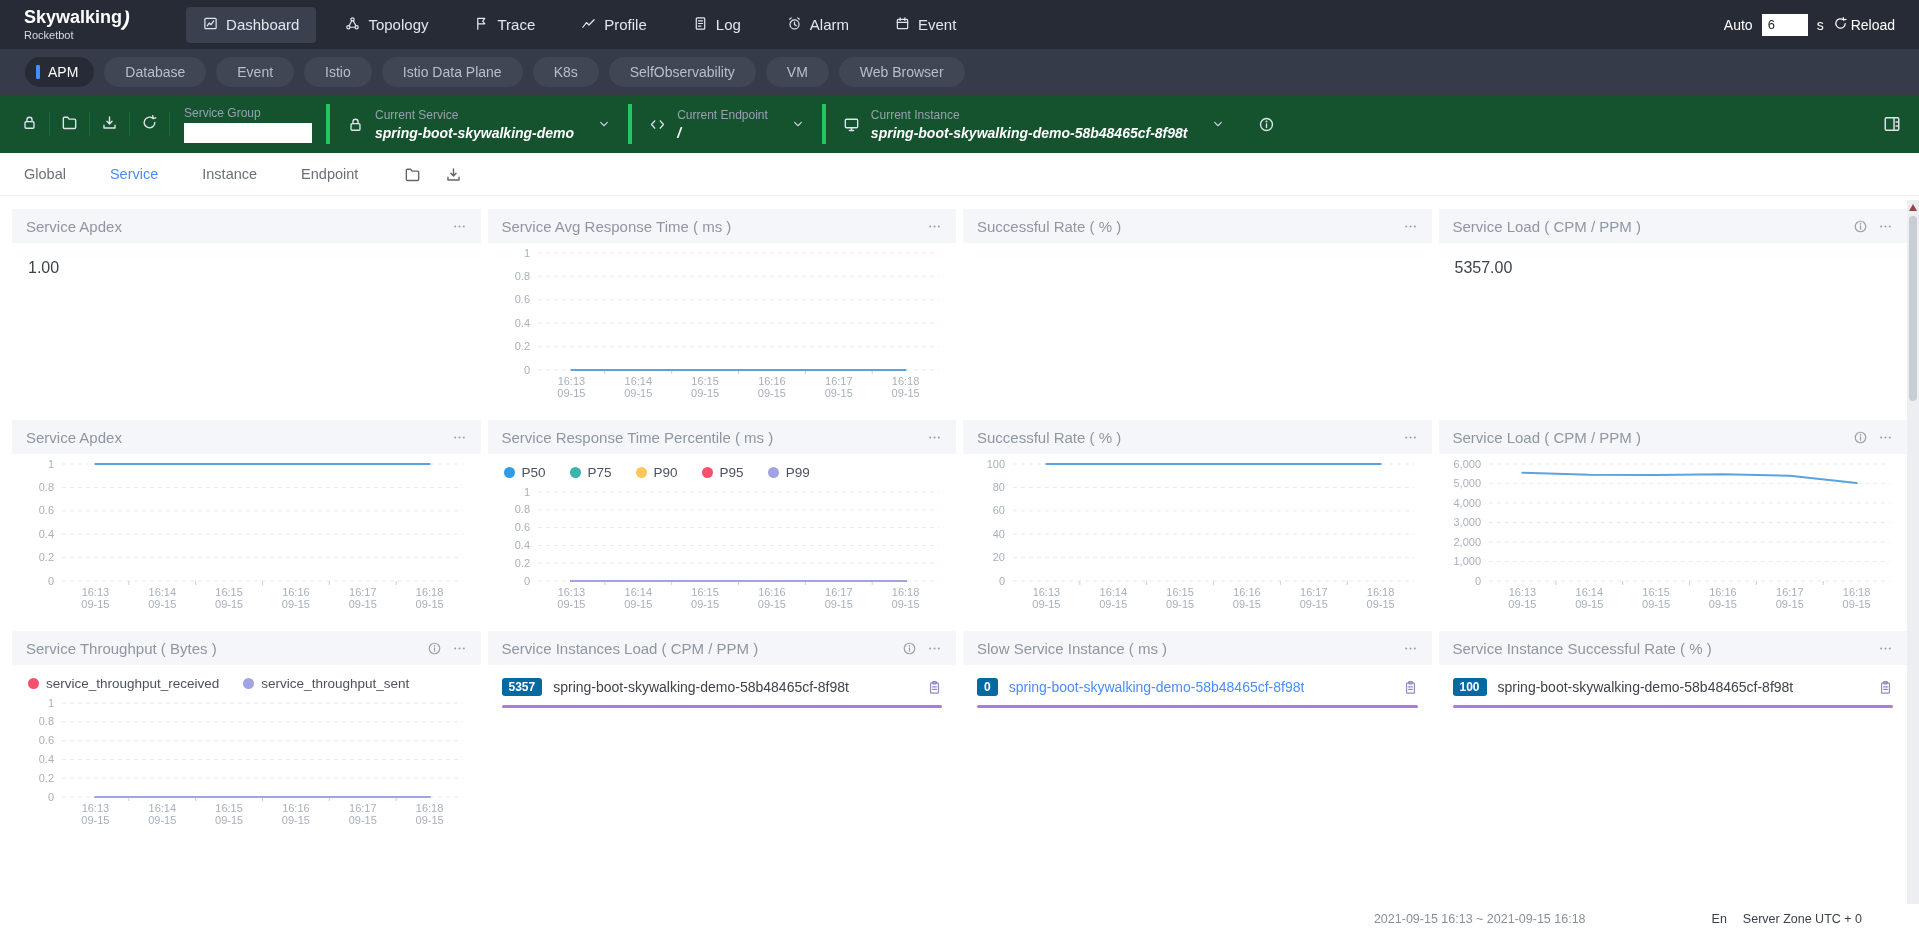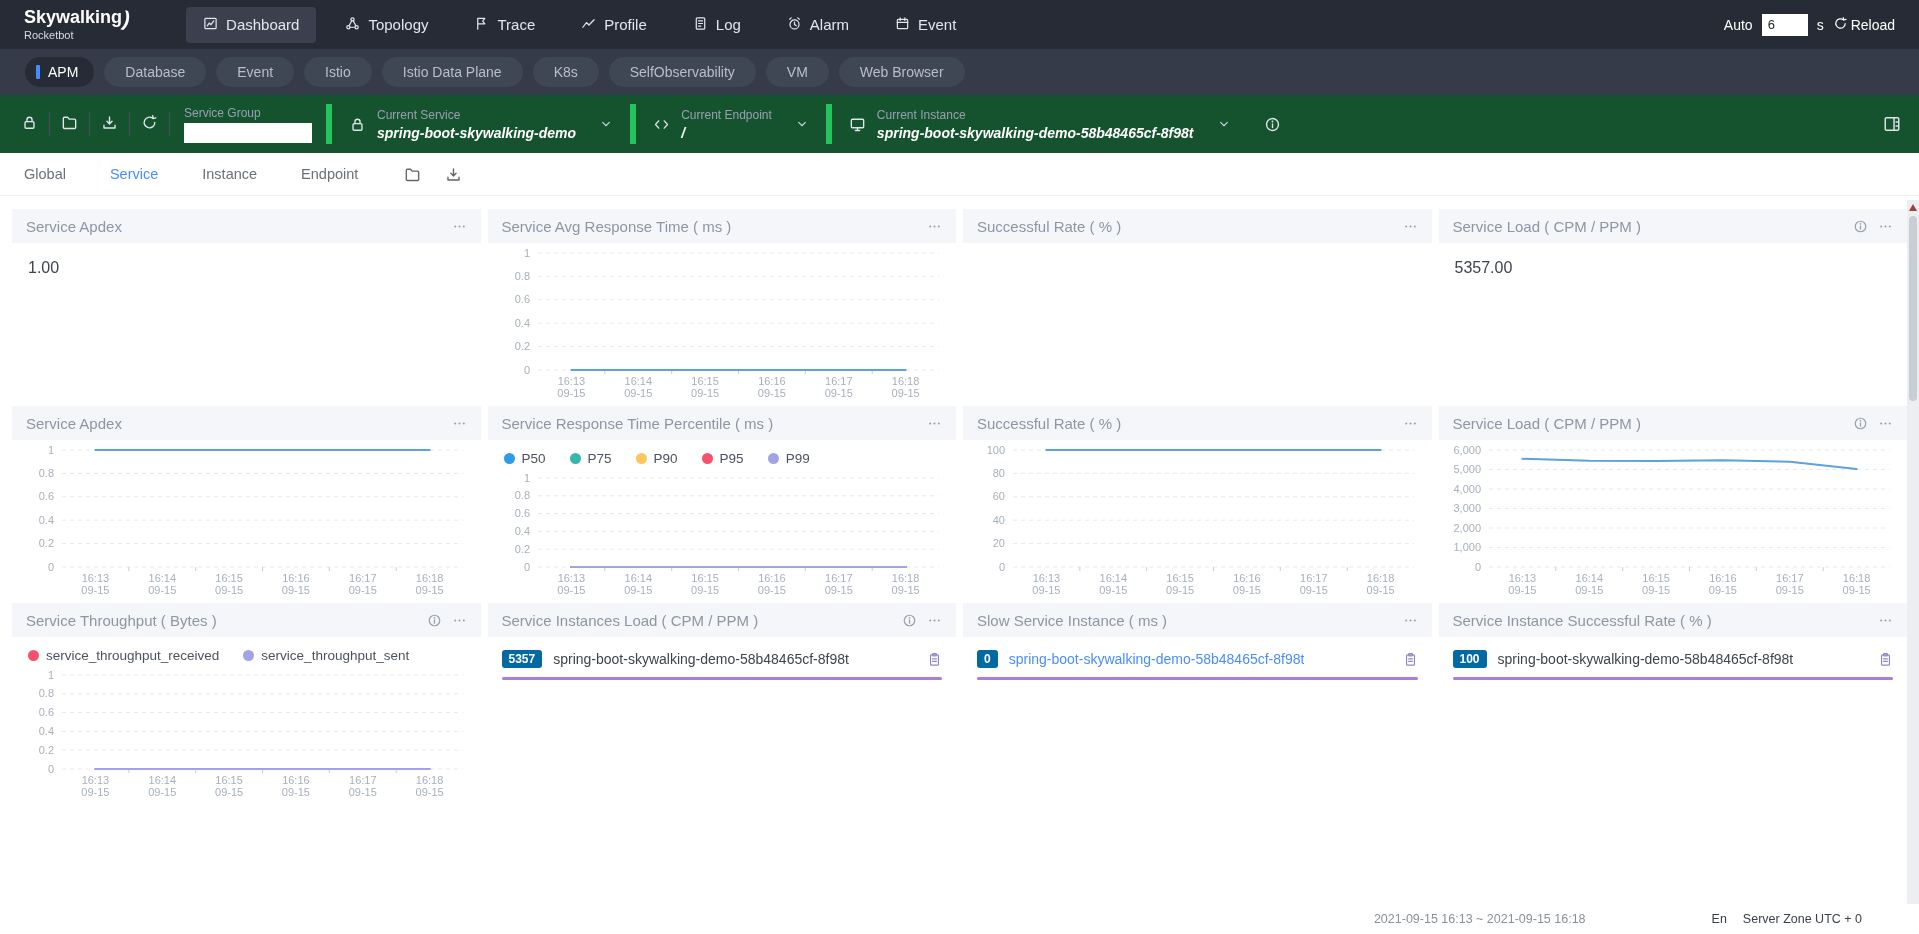--- a/index.html
+++ b/index.html
@@ -32,42 +32,42 @@
   .ptab-ind { width:4px; height:14px; background:#448dfe; border-radius:1px; }
 
   
   .toolbar { height:58px; background:#14532d; display:flex; align-items:center; padding:0 10px; color:#e6e9f1; flex:none; }
   .tools { display:flex; align-items:center; height:38px; }
   .tool { width:40px; height:24px; display:flex; align-items:center; justify-content:center; color:#e0e4ee; border-right:1px solid #454c5f; cursor:pointer; }
   .tool svg { width:17px; height:17px; }
   .sg-group { display:flex; flex-direction:column; padding:0 14px; justify-content:center; }
   .tb-label { font-size:12px; color:#98a0b2; margin-bottom:3px; }
   .sg-input { width:128px; height:20px; border:none; background:#fff; outline:none; font-size:13px; padding:0 5px; }
-  .selector { display:flex; align-items:center; gap:11px; padding:0 17px; border-left:6px solid #22c55e; height:40px; cursor:pointer; }
+  .selector { display:flex; align-items:center; gap:11px; padding:0 17px; border-left:4px solid #22c55e; height:40px; cursor:pointer; }
   .selector .sel-icon { color:#dfe3ec; display:flex; }
   .selector .sel-icon svg { width:17px; height:17px; }
   .sel-txt { display:flex; flex-direction:column; }
   .sel-value { font-size:14px; color:#fff; font-weight:bold; white-space:nowrap;font-style:italic; }
   .sel-chevron { color:#cdd3df; margin-left:12px; display:flex; }
   .sel-chevron svg { width:14px; height:14px; }
   .tb-info { margin-left:16px; color:#dfe3ec; display:flex; cursor:pointer; }
   .tb-info svg { width:17px; height:17px; }
   .tb-fold { margin-left:auto; margin-right:8px; color:#dfe3ec; display:flex; cursor:pointer; }
   .tb-fold svg { width:18px; height:18px; }
 
   
   .viewtabs { height:43px; background:#fff; display:flex; align-items:center; padding:0 24px; border-bottom:1px solid #eef0f3; flex:none; }
   .vtab { font-size:14.5px; color:#6a7078; margin-right:44px; cursor:pointer; }
   .vtab.active { color:#448dfe; }
   .vt-icons { display:flex; align-items:center; gap:24px; color:#5f666e; margin-left:2px; }
   .vt-icons .icon { cursor:pointer; display:flex; }
   .vt-icons svg { width:17px; height:17px; }
 
   
-  .grid { padding:13px 12px 0 12px; display:grid; grid-template-columns:repeat(4,1fr); grid-template-rows:195px 195px 200px; gap:2px 7px; flex:none; }
+  .grid { padding:13px 12px 0 12px; display:grid; grid-template-columns:repeat(4,1fr); grid-template-rows:195px 195px 200px; gap:16px 7px; flex:none; }
   .card { background:#fff; display:flex; flex-direction:column; overflow:hidden; }
   .card-head { height:34px; flex:none; background:#f4f6f9; display:flex; align-items:center; padding:0 14px; }
   .card-title { color:#8f96a2; font-size:15px; white-space:nowrap; overflow:hidden; }
   .head-icons { margin-left:auto; display:flex; align-items:center; gap:10px; color:#99a0ac; }
   .head-icons .icon { display:flex; cursor:pointer; }
   .head-icons svg { width:15px; height:15px; }
   .card-body { flex:1; display:flex; flex-direction:column; position:relative; min-height:0; }
   .metric-value { padding:16px; font-size:16px; color:#3e434c; }
   .legend { display:flex; align-items:center; gap:24px; padding:11px 16px 2px; flex:none; }
   .legend-item { display:flex; align-items:center; gap:7px; font-size:13.5px; color:#4c525d; cursor:pointer; }

